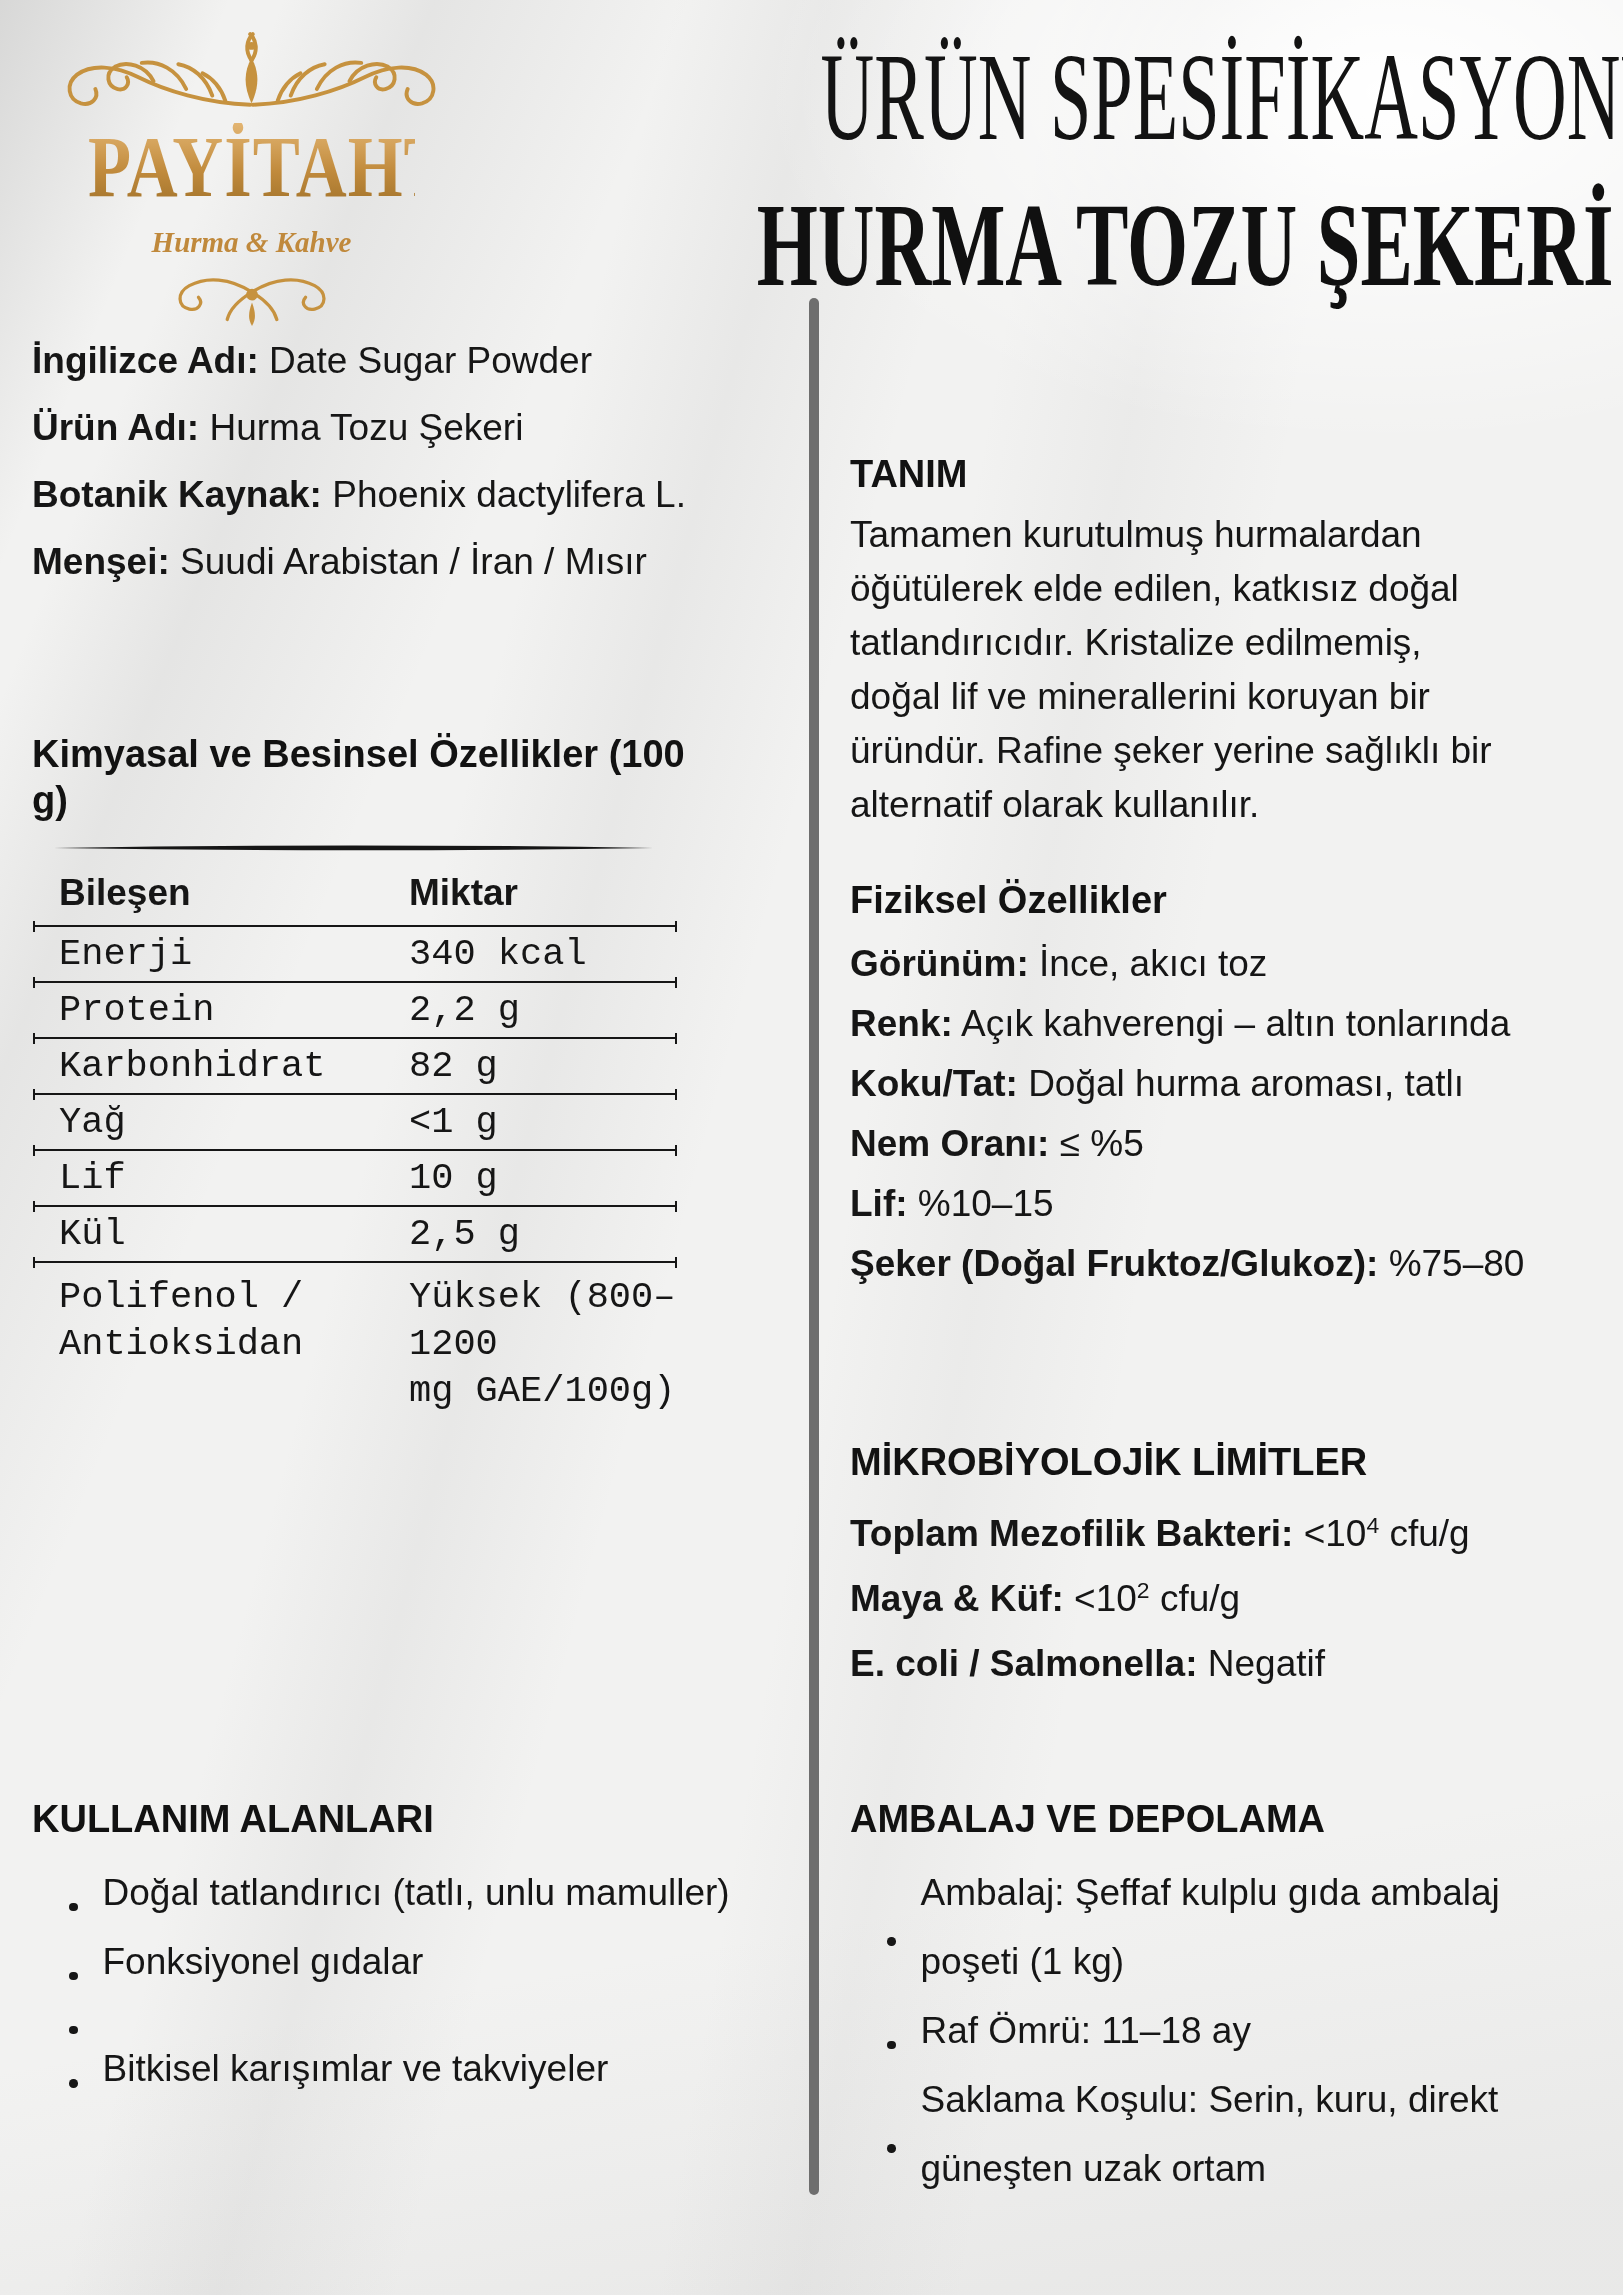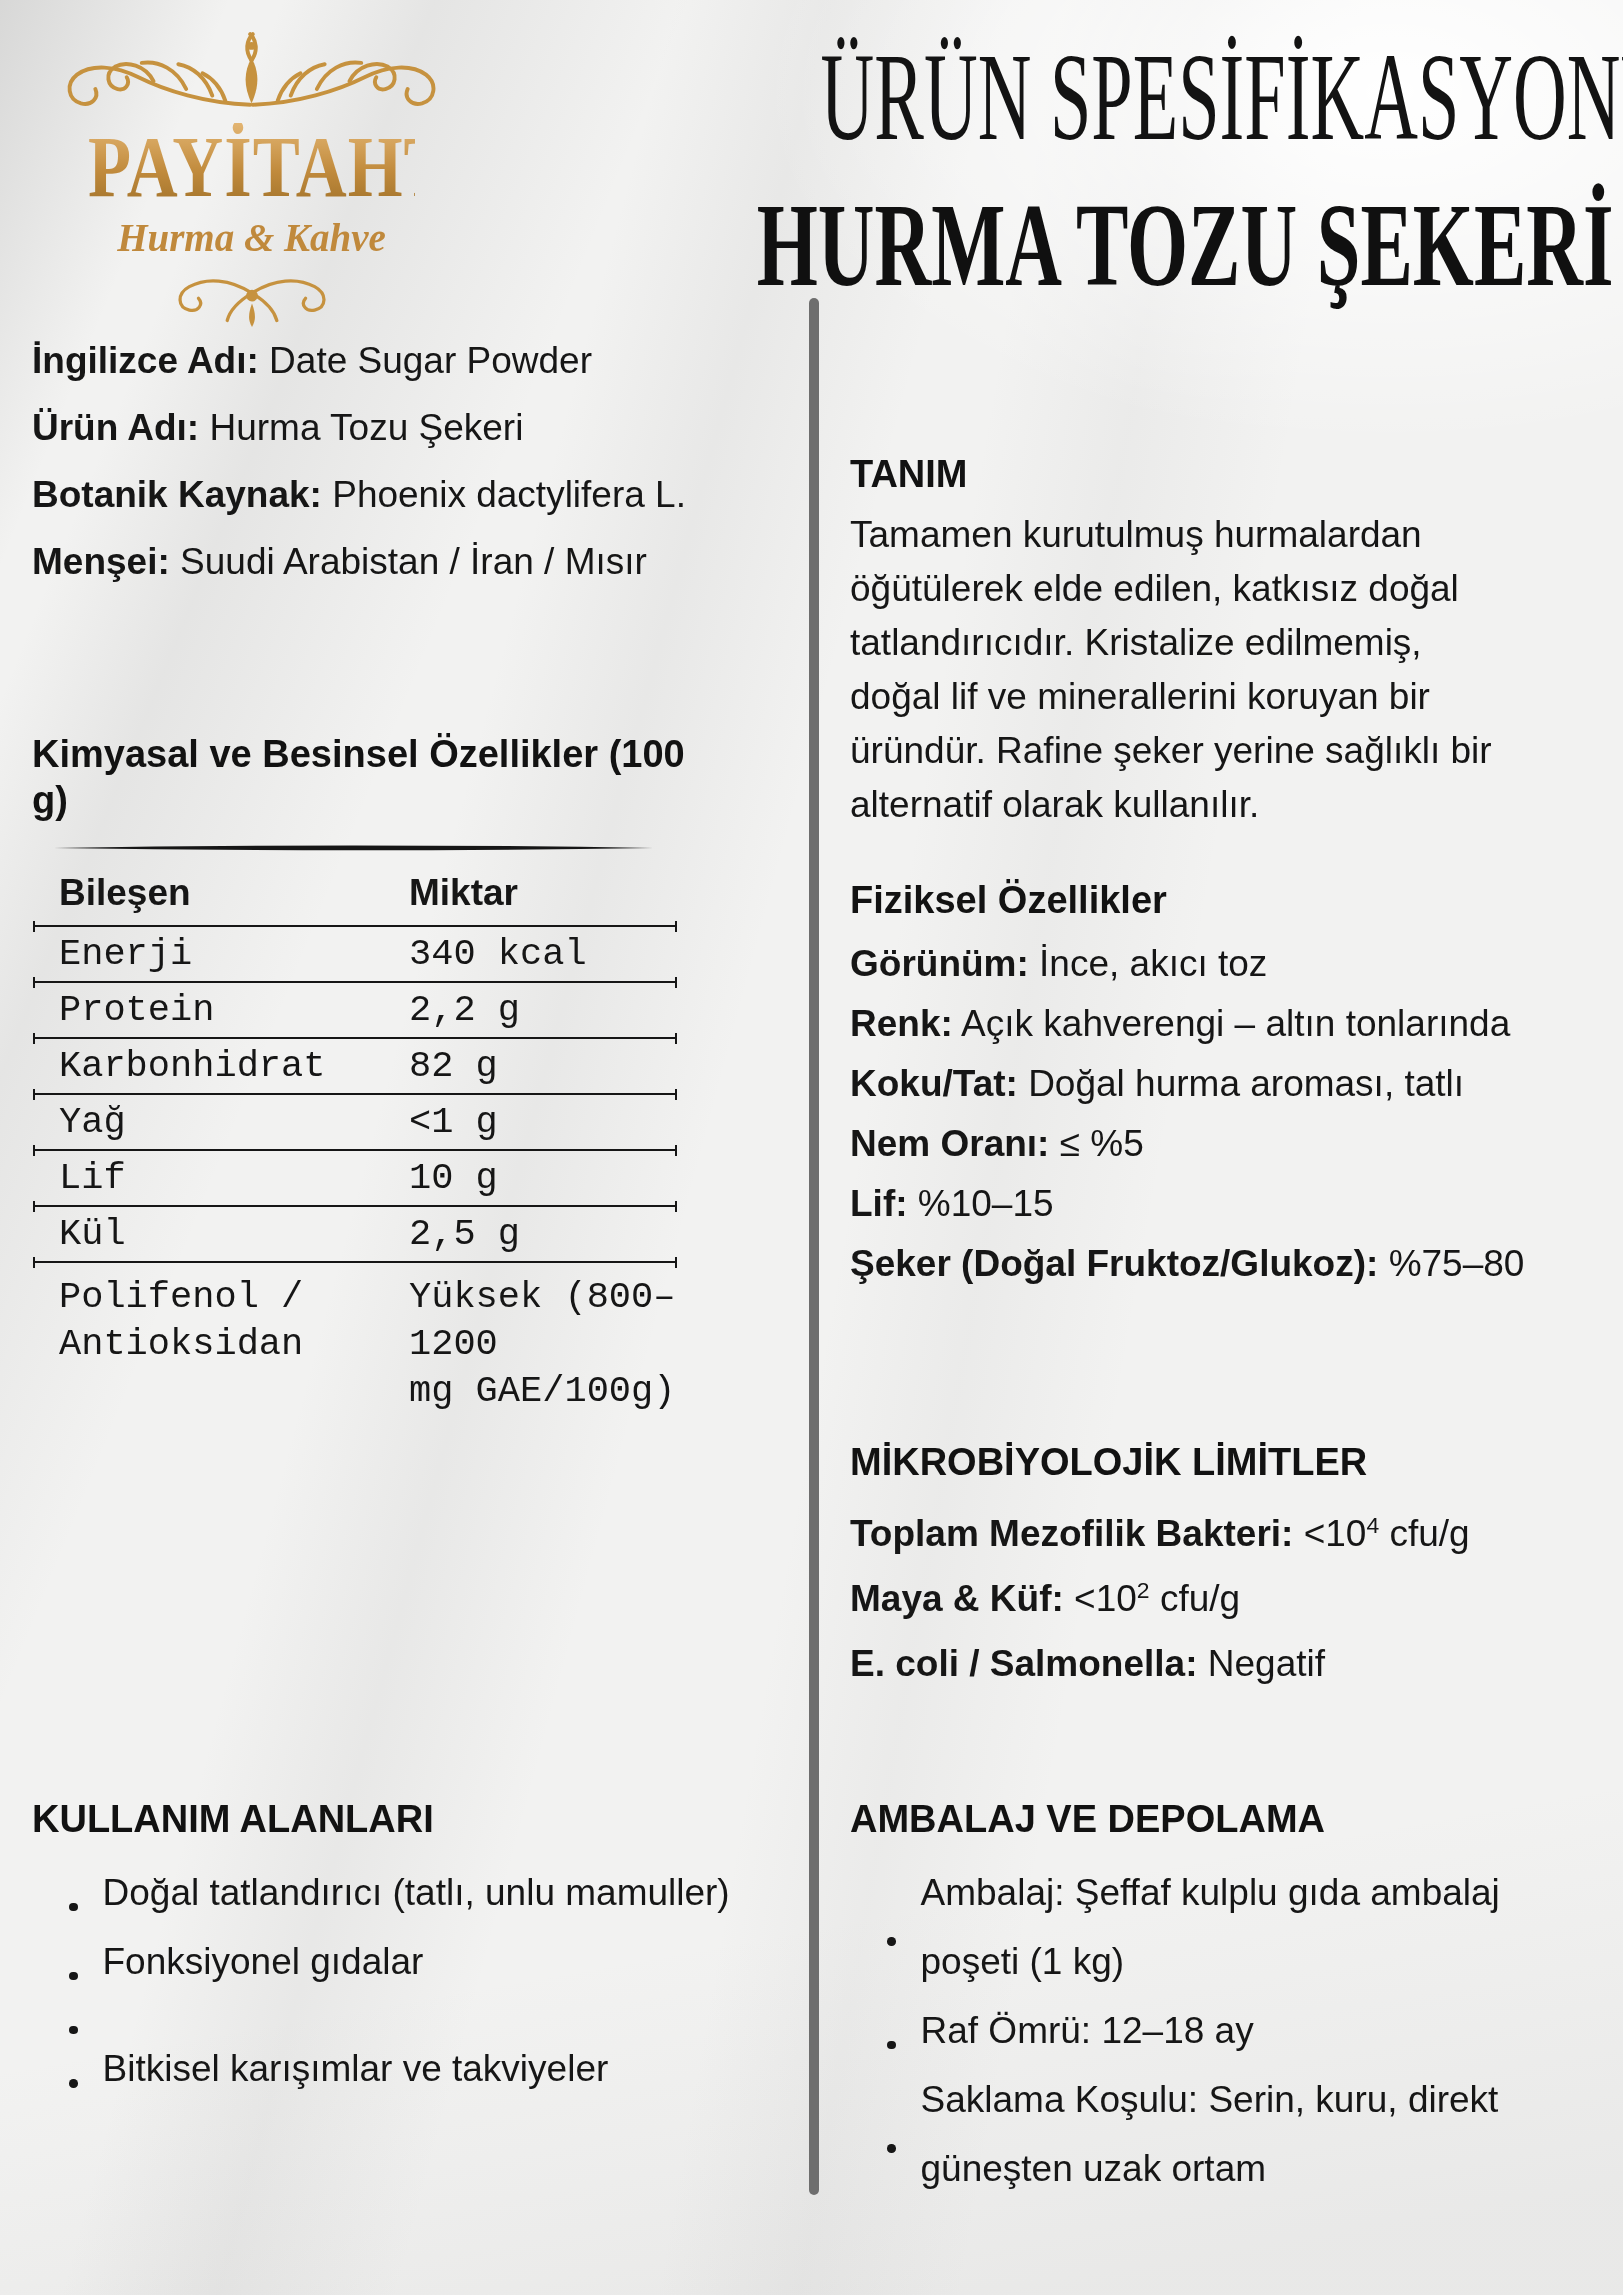--- a/index.html
+++ b/index.html
@@ -24,21 +24,21 @@
   .logo{position:absolute;left:52px;top:25px;width:399px;text-align:center;}
   .logo-word{
     font-family:"Liberation Serif",serif;font-weight:700;
     font-size:86px;line-height:1.04;letter-spacing:1.3px;white-space:nowrap;
     background:linear-gradient(180deg,#e3b572 0%,#c08a3c 55%,#9e7029 100%);
     -webkit-background-clip:text;background-clip:text;color:transparent;
     transform:scaleX(.82);transform-origin:50% 50%;
   }
   .logo-sub{
     font-family:"Liberation Serif",serif;font-style:italic;font-weight:700;
-    font-size:39px;color:#c0893c;margin-top:3px;white-space:nowrap;
+    font-size:29px;color:#c0893c;margin-top:14px;white-space:nowrap;
   }
   .flourish{display:block;margin:0 auto;}
   .titles{position:absolute;left:536px;top:36px;width:1034px;text-align:center;}
   .title-line1{
     font-family:"Liberation Serif",serif;font-weight:400;
     font-size:124px;line-height:1;white-space:nowrap;color:#131313;
     display:inline-block;transform:scaleX(.60);transform-origin:50% 50%;
   }
   .title-line2{
     font-family:"Liberation Serif",serif;font-weight:700;
@@ -278,21 +278,21 @@
   <div class="packaging">
     <h2>AMBALAJ VE DEPOLAMA</h2>
     <ul class="blist">
       <li>
         <span class="dot"></span>
         <span class="btext">Ambalaj: Şeffaf kulplu gıda ambalaj
 poşeti (1 kg)</span>
       </li>
       <li>
         <span class="dot"></span>
-        <span class="btext">Raf Ömrü: 12–18 ay</span>
+        <span class="btext">Raf Ömrü: 11–18 ay</span>
       </li>
       <li>
         <span class="dot"></span>
         <span class="btext">Saklama Koşulu: Serin, kuru, direkt
 güneşten uzak ortam</span>
       </li>
     </ul>
   </div>
 
 </div>

